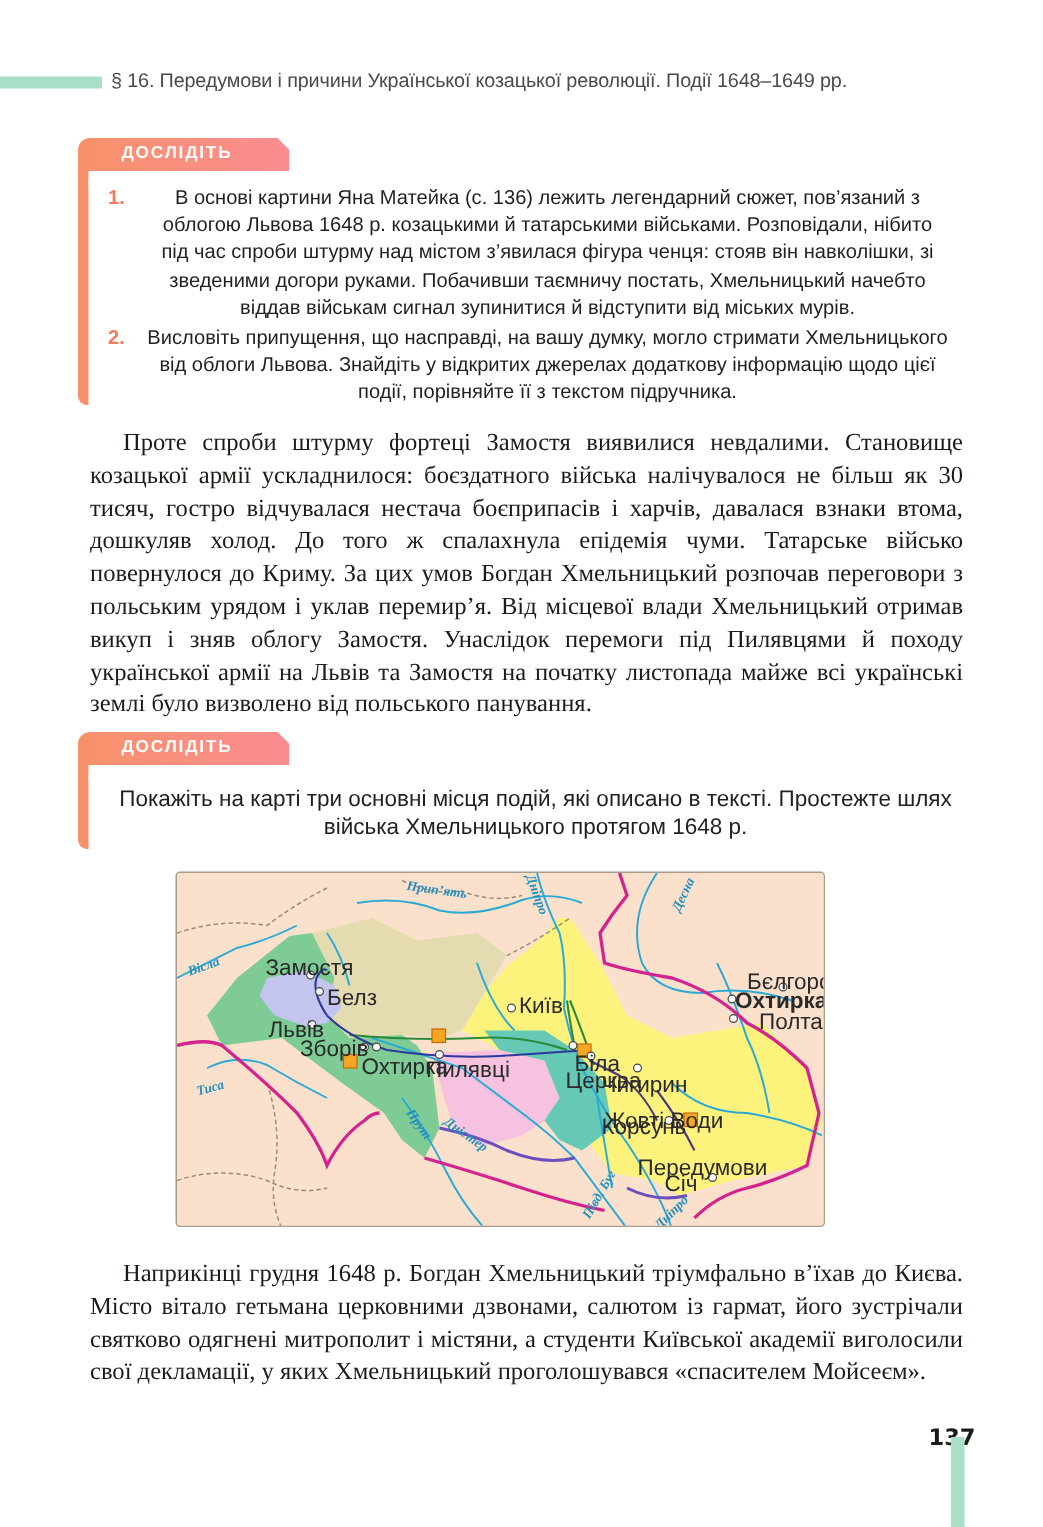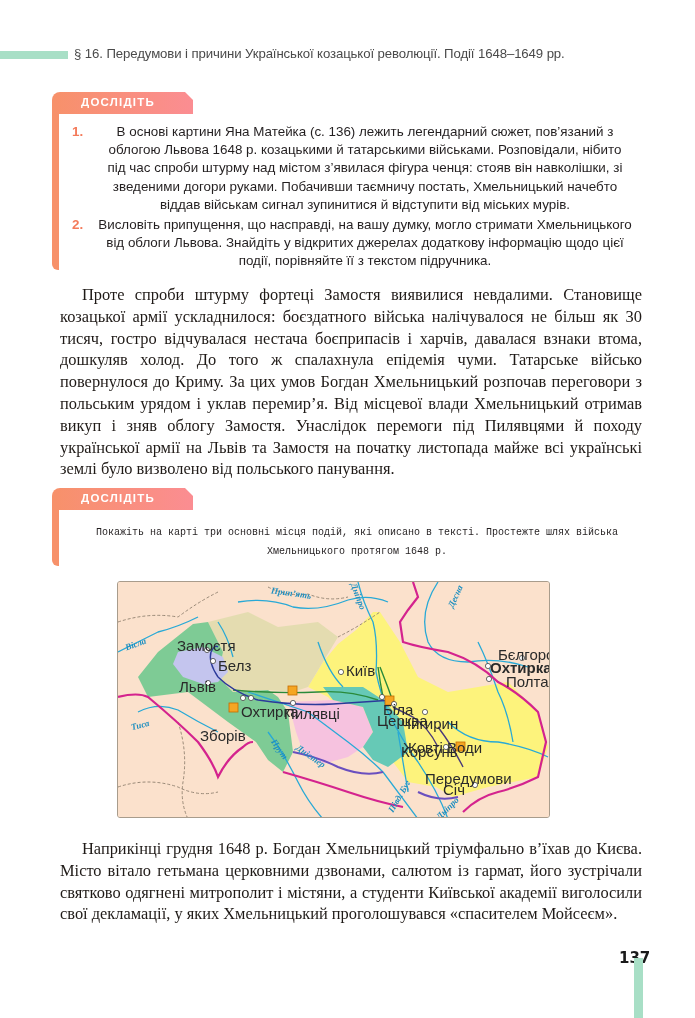--- a/index.html
+++ b/index.html
@@ -18,21 +18,21 @@
   .callout-stripe { position: absolute; left: 0; top: 18px; width: 7px; background: #f7916a; border-bottom-left-radius: 6px; }
   .callout-stripe-inner { position: absolute; left: 7px; top: 22px; width: 10px; height: 10px; background: #fff; border-top-left-radius: 8px; }
 
   .task-list { position: absolute; left: 20px; top: 37px; width: 560px; }
   .task { position: relative; padding-left: 26px; font-size: 13.4px; line-height: 18.2px; color: #231f20; }
   .task-num { position: absolute; left: 0; top: 0; color: #f47a5a; font-weight: bold; }
 
   .body-text { position: absolute; left: 60px; width: 582px; font-family: "Liberation Serif", serif; font-size: 16.4px; line-height: 21.8px; text-align: justify; color: #1f1a17; }
   .body-text p { text-indent: 22px; }
 
-  .simple-task { position: absolute; left: 20px; top: 36px; width: 570px; font-size: 10px; line-height: 18.5px; font-family: Liberation Mono, monospace; }
+  .simple-task { position: absolute; left: 20px; top: 36px; width: 570px; font-size: 15px; line-height: 18.5px; }
 
   .map { position: absolute; left: 117px; top: 581px; width: 433px; height: 237px; border: 1px solid #a89c8c; border-radius: 3px; overflow: hidden; background: #fbe1cc; }
   .map svg { position: absolute; left: 0; top: 0; }
   .map-label { position: absolute; font-size: 15px; color: #2a2a2a; white-space: nowrap; line-height: 1; }
   .map-river { position: absolute; font-size: 9px; color: #1f8fc0; font-style: italic; font-family: "Liberation Serif", serif; font-weight: bold; white-space: nowrap; line-height: 1; }
 
   .page-number { position: absolute; left: 619px; top: 949px; font-size: 15px; font-weight: bold; color: #1a1a1a; font-family: "DejaVu Sans", sans-serif; }
   .page-bar { position: absolute; left: 634px; top: 958px; width: 9px; height: 60px; background: #a8dfc6; }
 </style>
 </head>
@@ -153,21 +153,21 @@
       <circle cx="357" cy="203" r="2.6"></circle>
       <circle cx="370" cy="84" r="2.6"></circle>
       <circle cx="371" cy="97" r="2.6"></circle>
       <circle cx="404" cy="76" r="2.6"></circle>
     </g>
   </svg>
 
   <span class="map-label" style="left:59px;top:56px;">Замостя</span>
   <span class="map-label" style="left:100px;top:76px;">Белз</span>
   <span class="map-label" style="left:61px;top:97px;">Львів</span>
-  <span class="map-label" style="left:82px;top:110px;margin-top:36px;">Зборів</span>
+  <span class="map-label" style="left:82px;top:110px;">Зборів</span>
   <span class="map-label" style="left:123px;top:122px;">Охтирка</span>
   <span class="map-label" style="left:166px;top:124px;">Пилявці</span>
   <span class="map-label" style="left:265px;top:120px;">Біла</span>
   <span class="map-label" style="left:259px;top:131px;">Церква</span>
   <span class="map-label" style="left:228px;top:81px;">Київ</span>
   <span class="map-label" style="left:283px;top:114px;margin-top:48px;">Корсунь</span>
   <span class="map-label" style="left:283px;top:134px;text-align:center;">Чигирин</span>
   <span class="map-label" style="left:285px;top:158px;">Жовті Води</span>
   <span class="map-label" style="left:307px;top:189px;">Передумови</span>
   <span class="map-label" style="left:325px;top:200px;">Січ</span>

